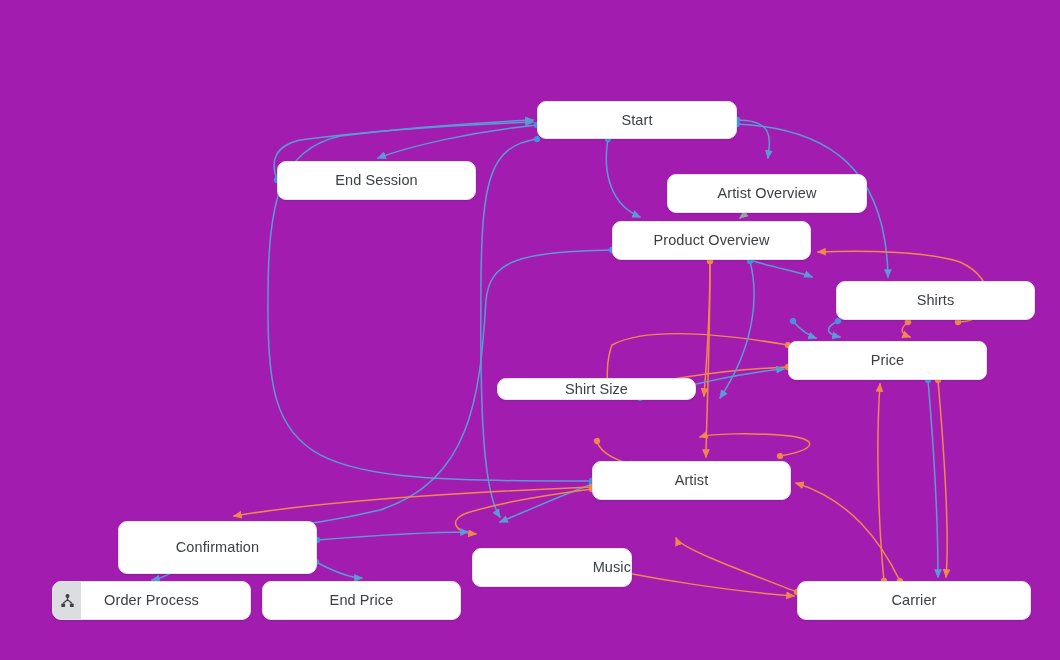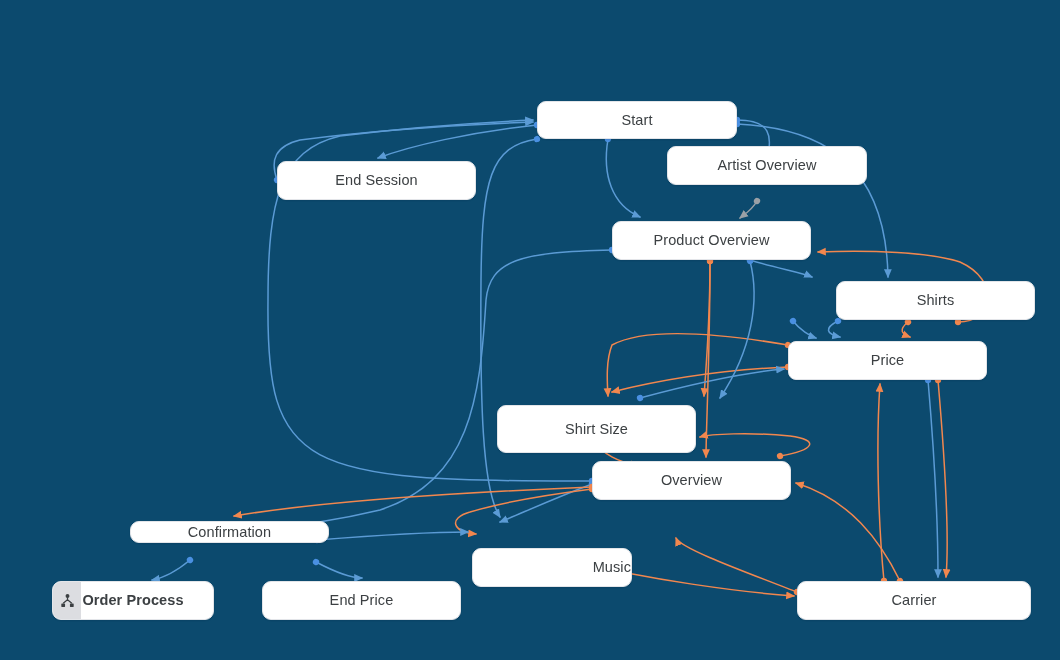--- a/index.html
+++ b/index.html
@@ -4,21 +4,21 @@
 <style>
   html, body {
     margin: 0;
     padding: 0;
     background: #f7f8fa;
   }
   #canvas {
     position: relative;
     width: 1060px;
     height: 660px;
-    background: #0c4a6e;
+    background: #a21caf;
     overflow: hidden;
     font-family: "Liberation Sans", "DejaVu Sans", sans-serif;
   }
   #edge-layer {
     position: absolute;
     left: 0;
     top: 0;
     width: 1060px;
     height: 660px;
     pointer-events: none;
@@ -127,45 +127,45 @@
       </g>
   </svg>
 
   <div id="nodes-group">
       <div class="node" style="left: 537px; top: 101px; width: 200px; height: 38px;">
         <span class="node-label">Start</span>
       </div>
       <div class="node" style="left: 277px; top: 161px; width: 199px; height: 39px;">
         <span class="node-label">End Session</span>
       </div>
-      <div class="node" style="left: 667px; top: 146px; width: 200px; height: 39px;">
+      <div class="node" style="left: 667px; top: 174px; width: 200px; height: 39px;">
         <span class="node-label">Artist Overview</span>
       </div>
       <div class="node" style="left: 612px; top: 221px; width: 199px; height: 39px;">
         <span class="node-label">Product Overview</span>
       </div>
       <div class="node" style="left: 788px; top: 281px; width: 199px; height: 39px; margin-left: 48px;">
         <span class="node-label">Shirts</span>
       </div>
       <div class="node" style="left: 788px; top: 341px; width: 199px; height: 39px; border-radius: 8px;">
         <span class="node-label">Price</span>
       </div>
-      <div class="node" style="left: 497px; top: 405px; width: 199px; height: 48px;">
+      <div class="node" style="left: 497px; top: 378px; width: 199px; height: 22px;">
         <span class="node-label">Shirt Size</span>
       </div>
       <div class="node" style="left: 592px; top: 461px; width: 199px; height: 39px;">
-        <span class="node-label">Overview</span>
+        <span class="node-label">Artist</span>
       </div>
-      <div class="node" style="left: 118px; top: 521px; width: 199px; height: 22px; margin-left: 12px;">
+      <div class="node" style="left: 118px; top: 521px; width: 199px; height: 53px;">
         <span class="node-label">Confirmation</span>
       </div>
       <div class="node" style="left: 472px; top: 548px; width: 160px; height: 39px; justify-content: flex-end;">
         <span class="node-label">Music</span>
       </div>
-      <div class="node has-badge" style="left: 52px; top: 581px; width: 162px; height: 39px; font-weight: bold;">
+      <div class="node has-badge" style="left: 52px; top: 581px; width: 199px; height: 39px;">
         <div class="node-badge">
           <svg width="15" height="15" viewBox="0 0 16 16">
             <g fill="none" stroke="#3c4043" stroke-width="1.3">
               <path d="M8 4.6 L8 7.2 M8 7.2 L3.4 11 M8 7.2 L12.6 11"></path>
             </g>
             <circle cx="8" cy="3.2" r="2.1" fill="#3c4043"></circle>
             <rect x="1.4" y="11.2" width="4" height="3.6" rx="0.5" fill="#3c4043"></rect>
             <rect x="10.6" y="11.2" width="4" height="3.6" rx="0.5" fill="#3c4043"></rect>
           </svg>
         </div>

